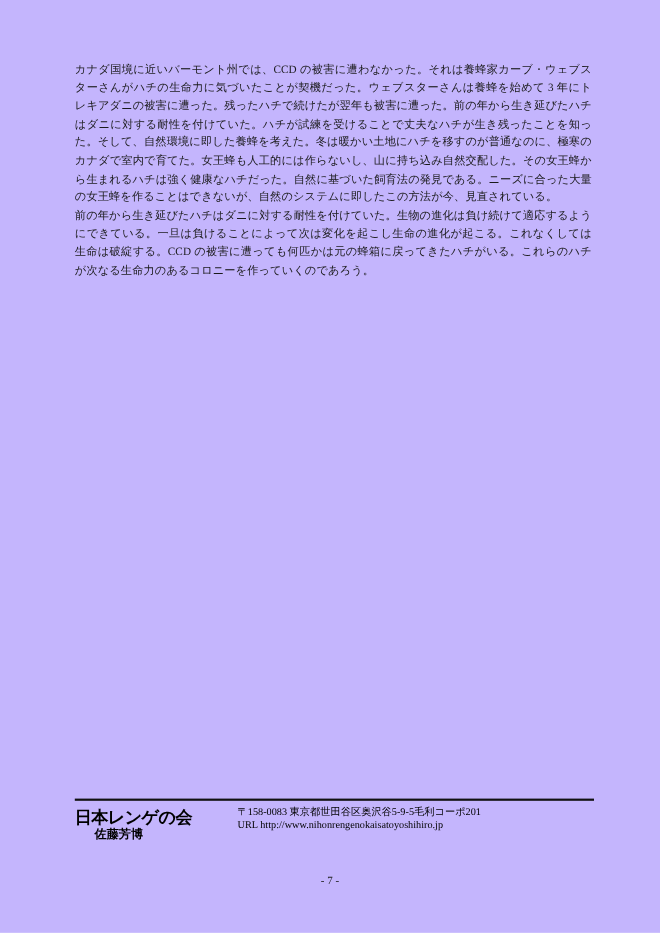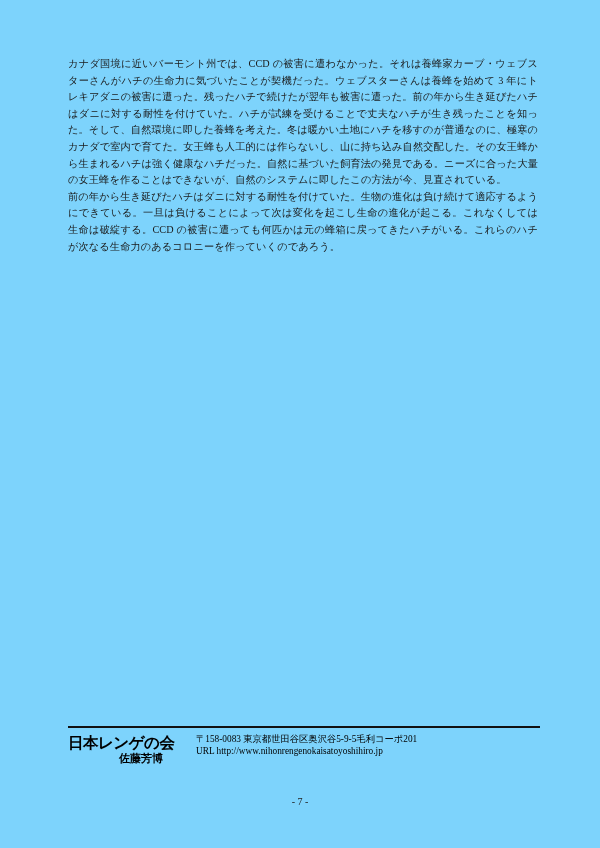--- a/index.html
+++ b/index.html
@@ -14,21 +14,21 @@
     color: #000000;
     position: relative;
     overflow: hidden;
   }
   .page {
     position: absolute;
     left: 0;
     top: 0;
     width: 600px;
     height: 848px;
-    background: #7dd3fc;
+    background: #c4b5fd;
   }
   .body-text {
     position: absolute;
     left: 68px;
     top: 56px;
     width: 470px;
     font-size: 10.2px;
     line-height: 16.6px;
     text-align: justify;
     color: #1a1a1a;
@@ -70,34 +70,34 @@
     line-height: 18px;
     color: #000000;
     white-space: nowrap;
   }
   .org-person {
     font-family: "DejaVu Serif", serif;
     font-weight: bold;
     font-size: 11px;
     line-height: 14px;
     color: #000000;
-    text-align: center;
     padding-left: 18px;
     white-space: nowrap;
   }
   .contact-block {
     flex: 1 1 auto;
     padding-top: 1px;
     font-family: "Liberation Serif", serif;
     font-size: 9.3px;
     line-height: 12.4px;
     color: #000000;
   }
   .contact-line {
     white-space: nowrap;
+    margin-left: 20px;
   }
   .page-number {
     position: absolute;
     left: 0;
     top: 796px;
     width: 600px;
     text-align: center;
     font-family: "Liberation Serif", serif;
     font-size: 10px;
     color: #222222;

